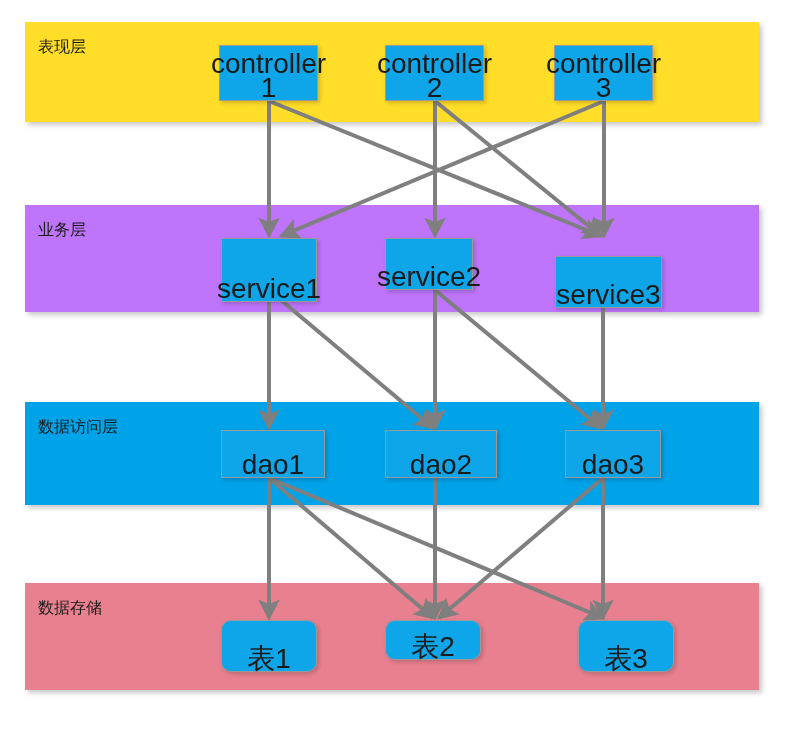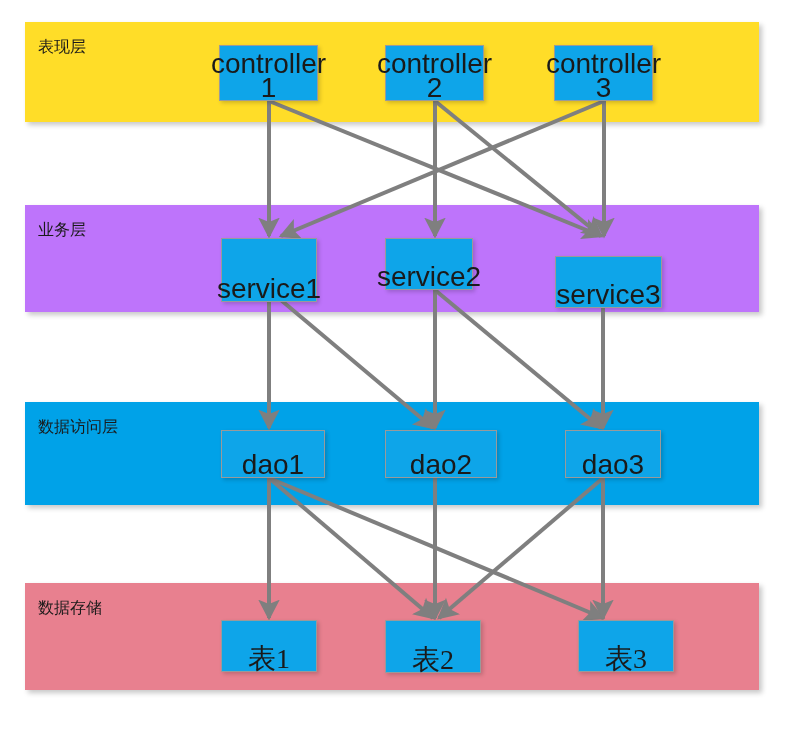--- a/index.html
+++ b/index.html
@@ -42,21 +42,22 @@
     align-items: flex-end;
     justify-content: center;
     text-align: center;
     font-size: 28px;
     line-height: 24px;
     color: #1a1a1a;
     z-index: 5;
     font-family: "Liberation Sans", "DejaVu Sans", sans-serif;
   }
   .node.cjk {
-    font-family: Liberation Serif, serif;
+    font-family: Liberation Sans, sans-serif;
+    border-radius: 10px;
   }
   #edges {
     position: absolute;
     left: 0;
     top: 0;
     width: 800px;
     height: 732px;
     z-index: 3;
     pointer-events: none;
   }
@@ -127,20 +128,20 @@
       </div>
       <div class="node" style="left: 555px; top: 430px; width: 96px; height: 48px; margin-left: 10px;">
         <span>dao3</span>
       </div>
       <div class="layer-band" style="left: 25px; top: 583px; width: 734px; height: 107px; background: rgb(232, 128, 143); text-align: center;">
         <div class="layer-label">数据存储</div>
       </div>
       <div class="node cjk" style="left: 221px; top: 620px; width: 96px; height: 52px;">
         <span>表1</span>
       </div>
-      <div class="node cjk" style="left: 385px; top: 620px; width: 96px; height: 53px;">
+      <div class="node cjk" style="left: 385px; top: 620px; width: 96px; height: 40px;">
         <span>表2</span>
       </div>
       <div class="node cjk" style="left: 578px; top: 620px; width: 96px; height: 52px;">
         <span>表3</span>
       </div>
     </div>
 </div>
 
 </body></html>

